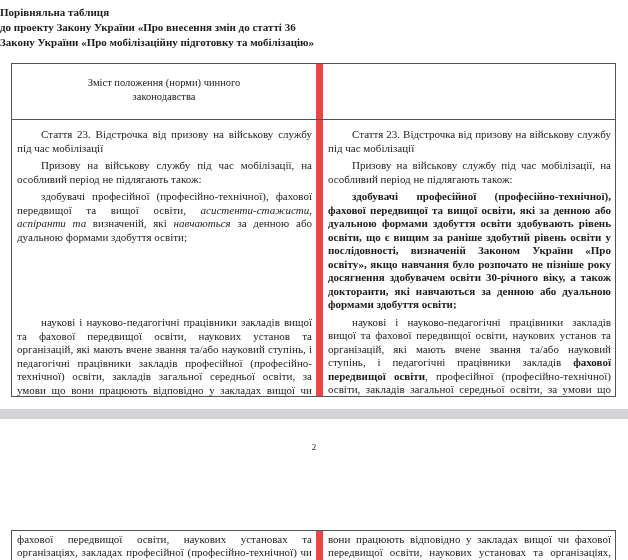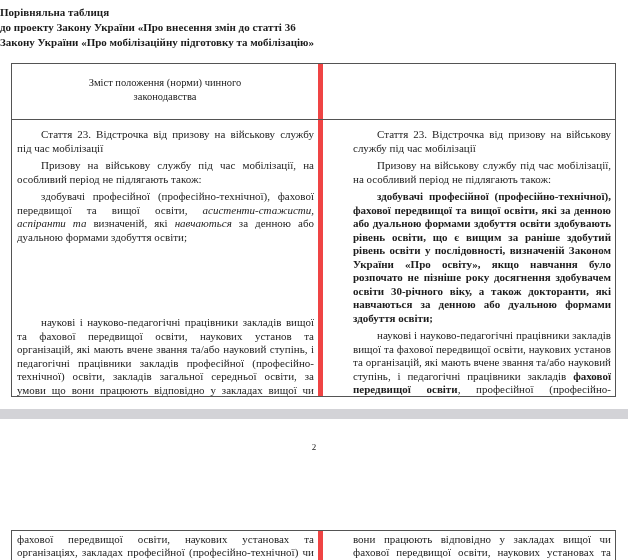--- a/index.html
+++ b/index.html
@@ -39,29 +39,28 @@
   .hdr-row {
     display: flex;
     height: 56px;
     border-bottom: 1px solid #545454;
     box-sizing: border-box;
   }
   .body-row {
     display: flex;
     height: 100%;
     box-sizing: border-box;
-    gap: 25px;
   }
   .page1 .body-row { height: 276px; }
 
   .cell {
     box-sizing: border-box;
     overflow: hidden;
   }
-  .cell.left  { width: 311px; border-right: 5px solid #ef4444; }
+  .cell.left  { width: 311px; border-right: 7px solid #ef4444; }
   .cell.right { width: 292px; flex: 1; }
 
   .hdr-cell {
     text-align: center;
     font-size: 10.5px;
     line-height: 14px;
     padding-top: 12px;
   }
   .hdr-cell .hdr-text { display: inline-block; }
   .hdr-cell.left-h .hdr-text { max-width: 196px; }

